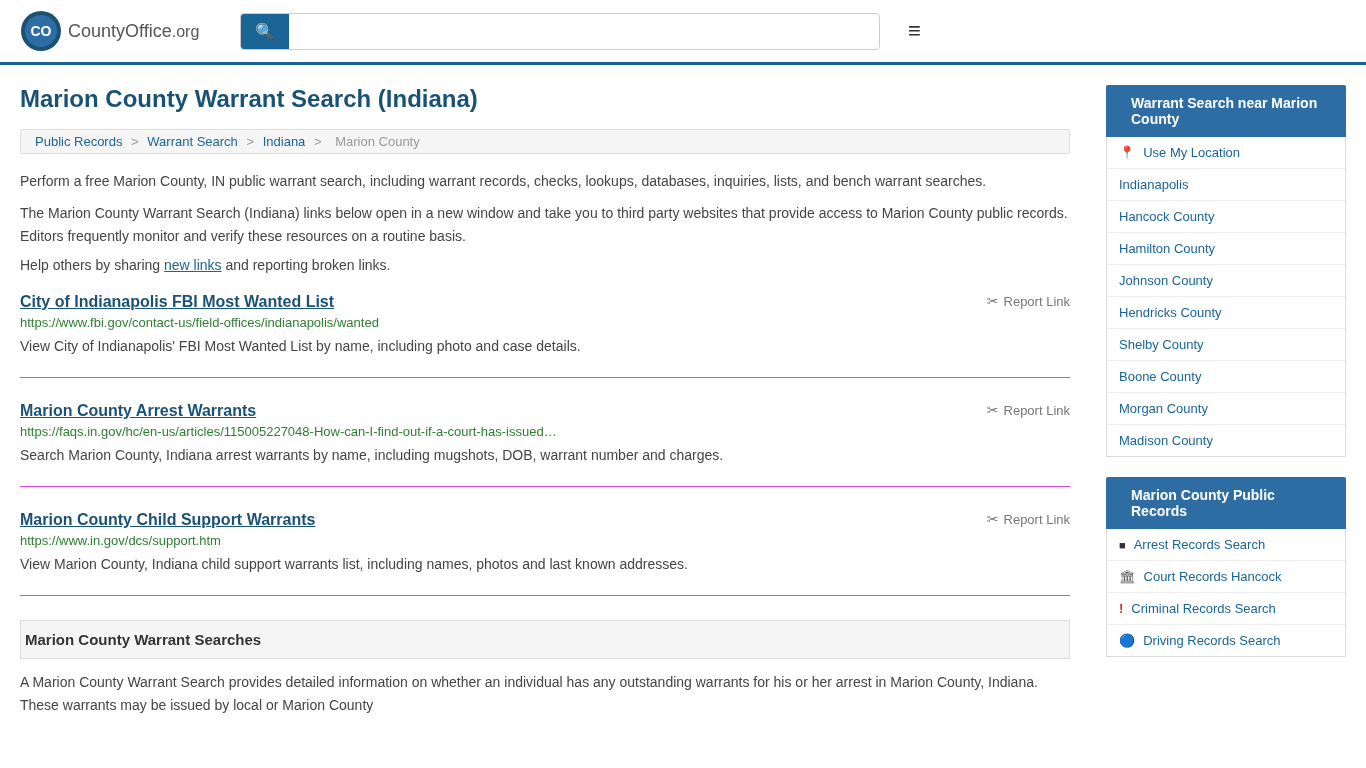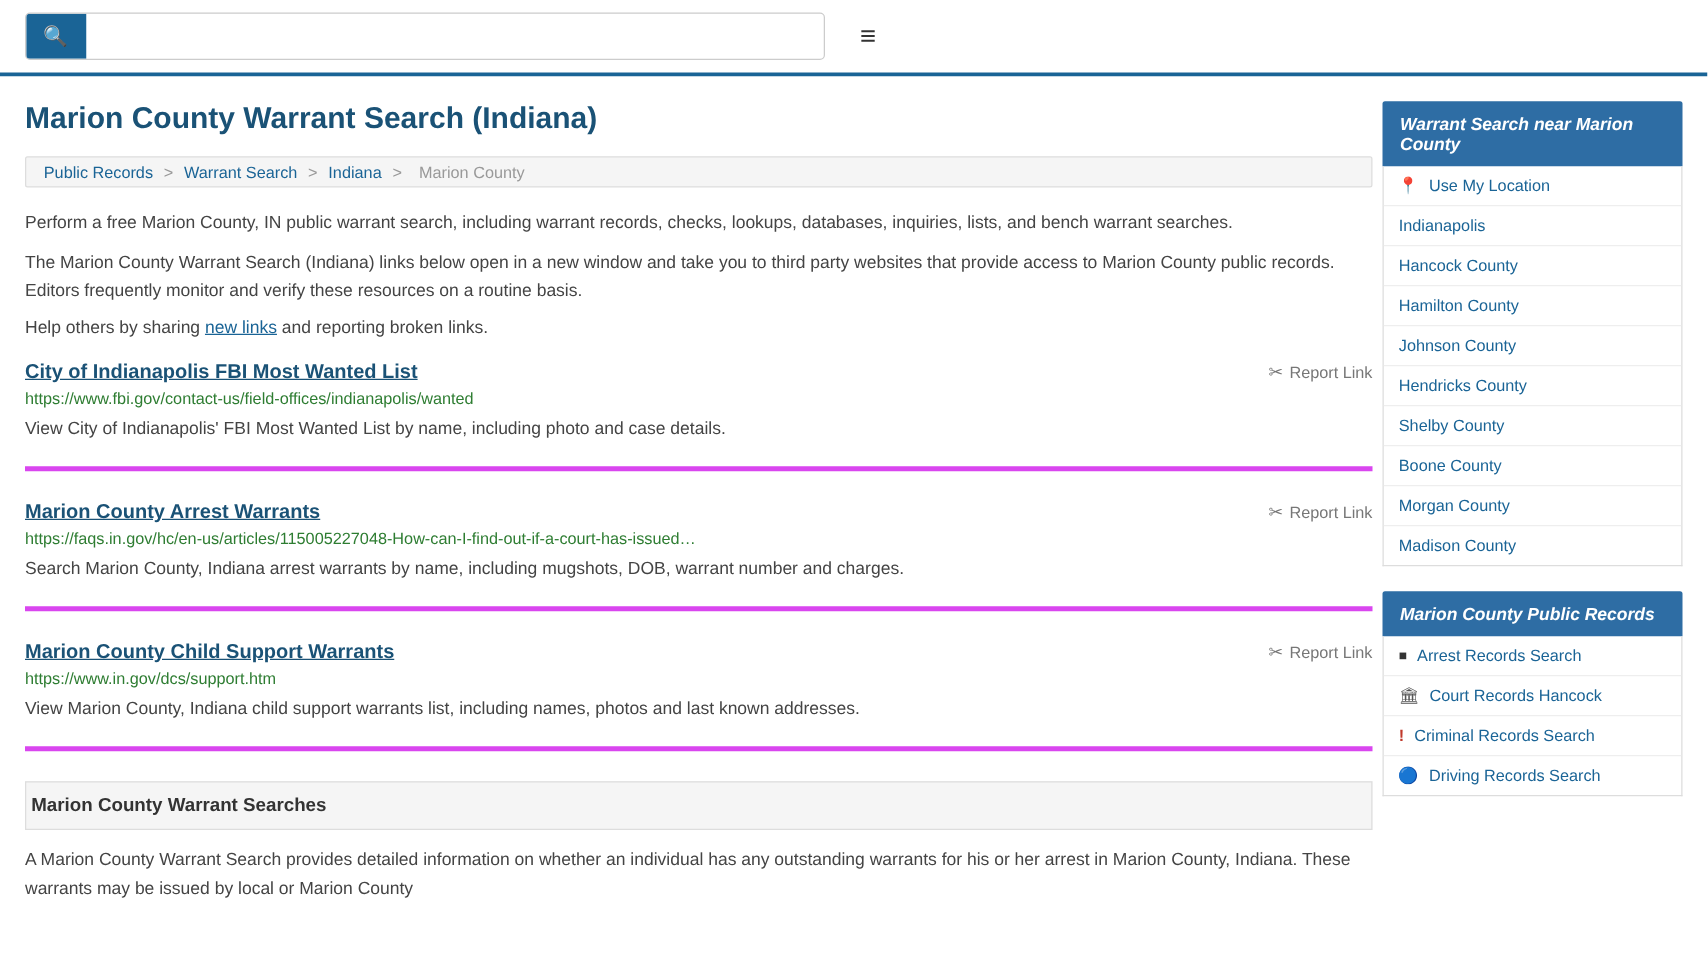--- a/index.html
+++ b/index.html
@@ -65,21 +65,21 @@
       color: #333;
       padding: 4px 8px;
     }
 
     
     .main-container {
       display: flex;
       max-width: 1366px;
       margin: 0 auto;
       padding: 20px;
-      gap: 8px;
+      gap: 36px;
     }
 
     
     .content {
       flex: 1;
     }
     .page-title {
       font-size: 24px;
       font-weight: bold;
       color: #1a5276;
@@ -114,21 +114,21 @@
       color: #444;
     }
     .help-text a {
       color: #1a6496;
       text-decoration: underline;
     }
 
     
     .result-card {
       margin-bottom: 24px;
-      border-bottom: 4px solid #d946ef;
+      border-bottom: 1px solid #d946ef;
       padding-bottom: 20px;
     }
     .result-header {
       display: flex;
       justify-content: space-between;
       align-items: flex-start;
       margin-bottom: 4px;
     }
     .result-title {
       font-size: 16px;
@@ -184,25 +184,24 @@
     .sidebar {
       width: 240px;
       min-width: 240px;
     }
     .sidebar-section {
       margin-bottom: 20px;
     }
     .sidebar-heading {
       background: #2e6da4;
       color: #fff;
-      padding: 10px 14px;
+      padding: 10px 25px;
       font-size: 14px;
       font-weight: bold;
       border-radius: 2px 2px 0 0;
-      font-style: italic;
     }
     .sidebar-list {
       border: 1px solid #ddd;
       border-top: none;
     }
     .sidebar-item {
       display: flex;
       align-items: center;
       padding: 8px 12px;
       border-bottom: 1px solid #eee;
@@ -217,20 +216,30 @@
     }
     .sidebar-icon {
       font-size: 13px;
       color: #555;
     }
   </style>
 </head>
 <body>
 
 <header class="header">
+  <div class="logo-area">
+    <svg class="logo-icon" viewBox="0 0 42 42" xmlns="http://www.w3.org/2000/svg">
+      <circle cx="21" cy="21" r="20" fill="#1a5276"></circle>
+      <circle cx="21" cy="21" r="16" fill="#2e6da4"></circle>
+      <text x="21" y="26" text-anchor="middle" fill="white" font-size="14" font-weight="bold">CO</text>
+    </svg>
+    <span class="logo-text">
+      <span>CountyOffice</span><span style="color:#555;font-weight:normal;font-size:16px;">.org</span>
+    </span>
+  </div>
   <div class="search-bar">
     <button class="search-btn">
       <span>🔍</span>
     </button>
   </div>
   <button class="menu-btn">
     <span>≡</span>
   </button>
 </header>
 

